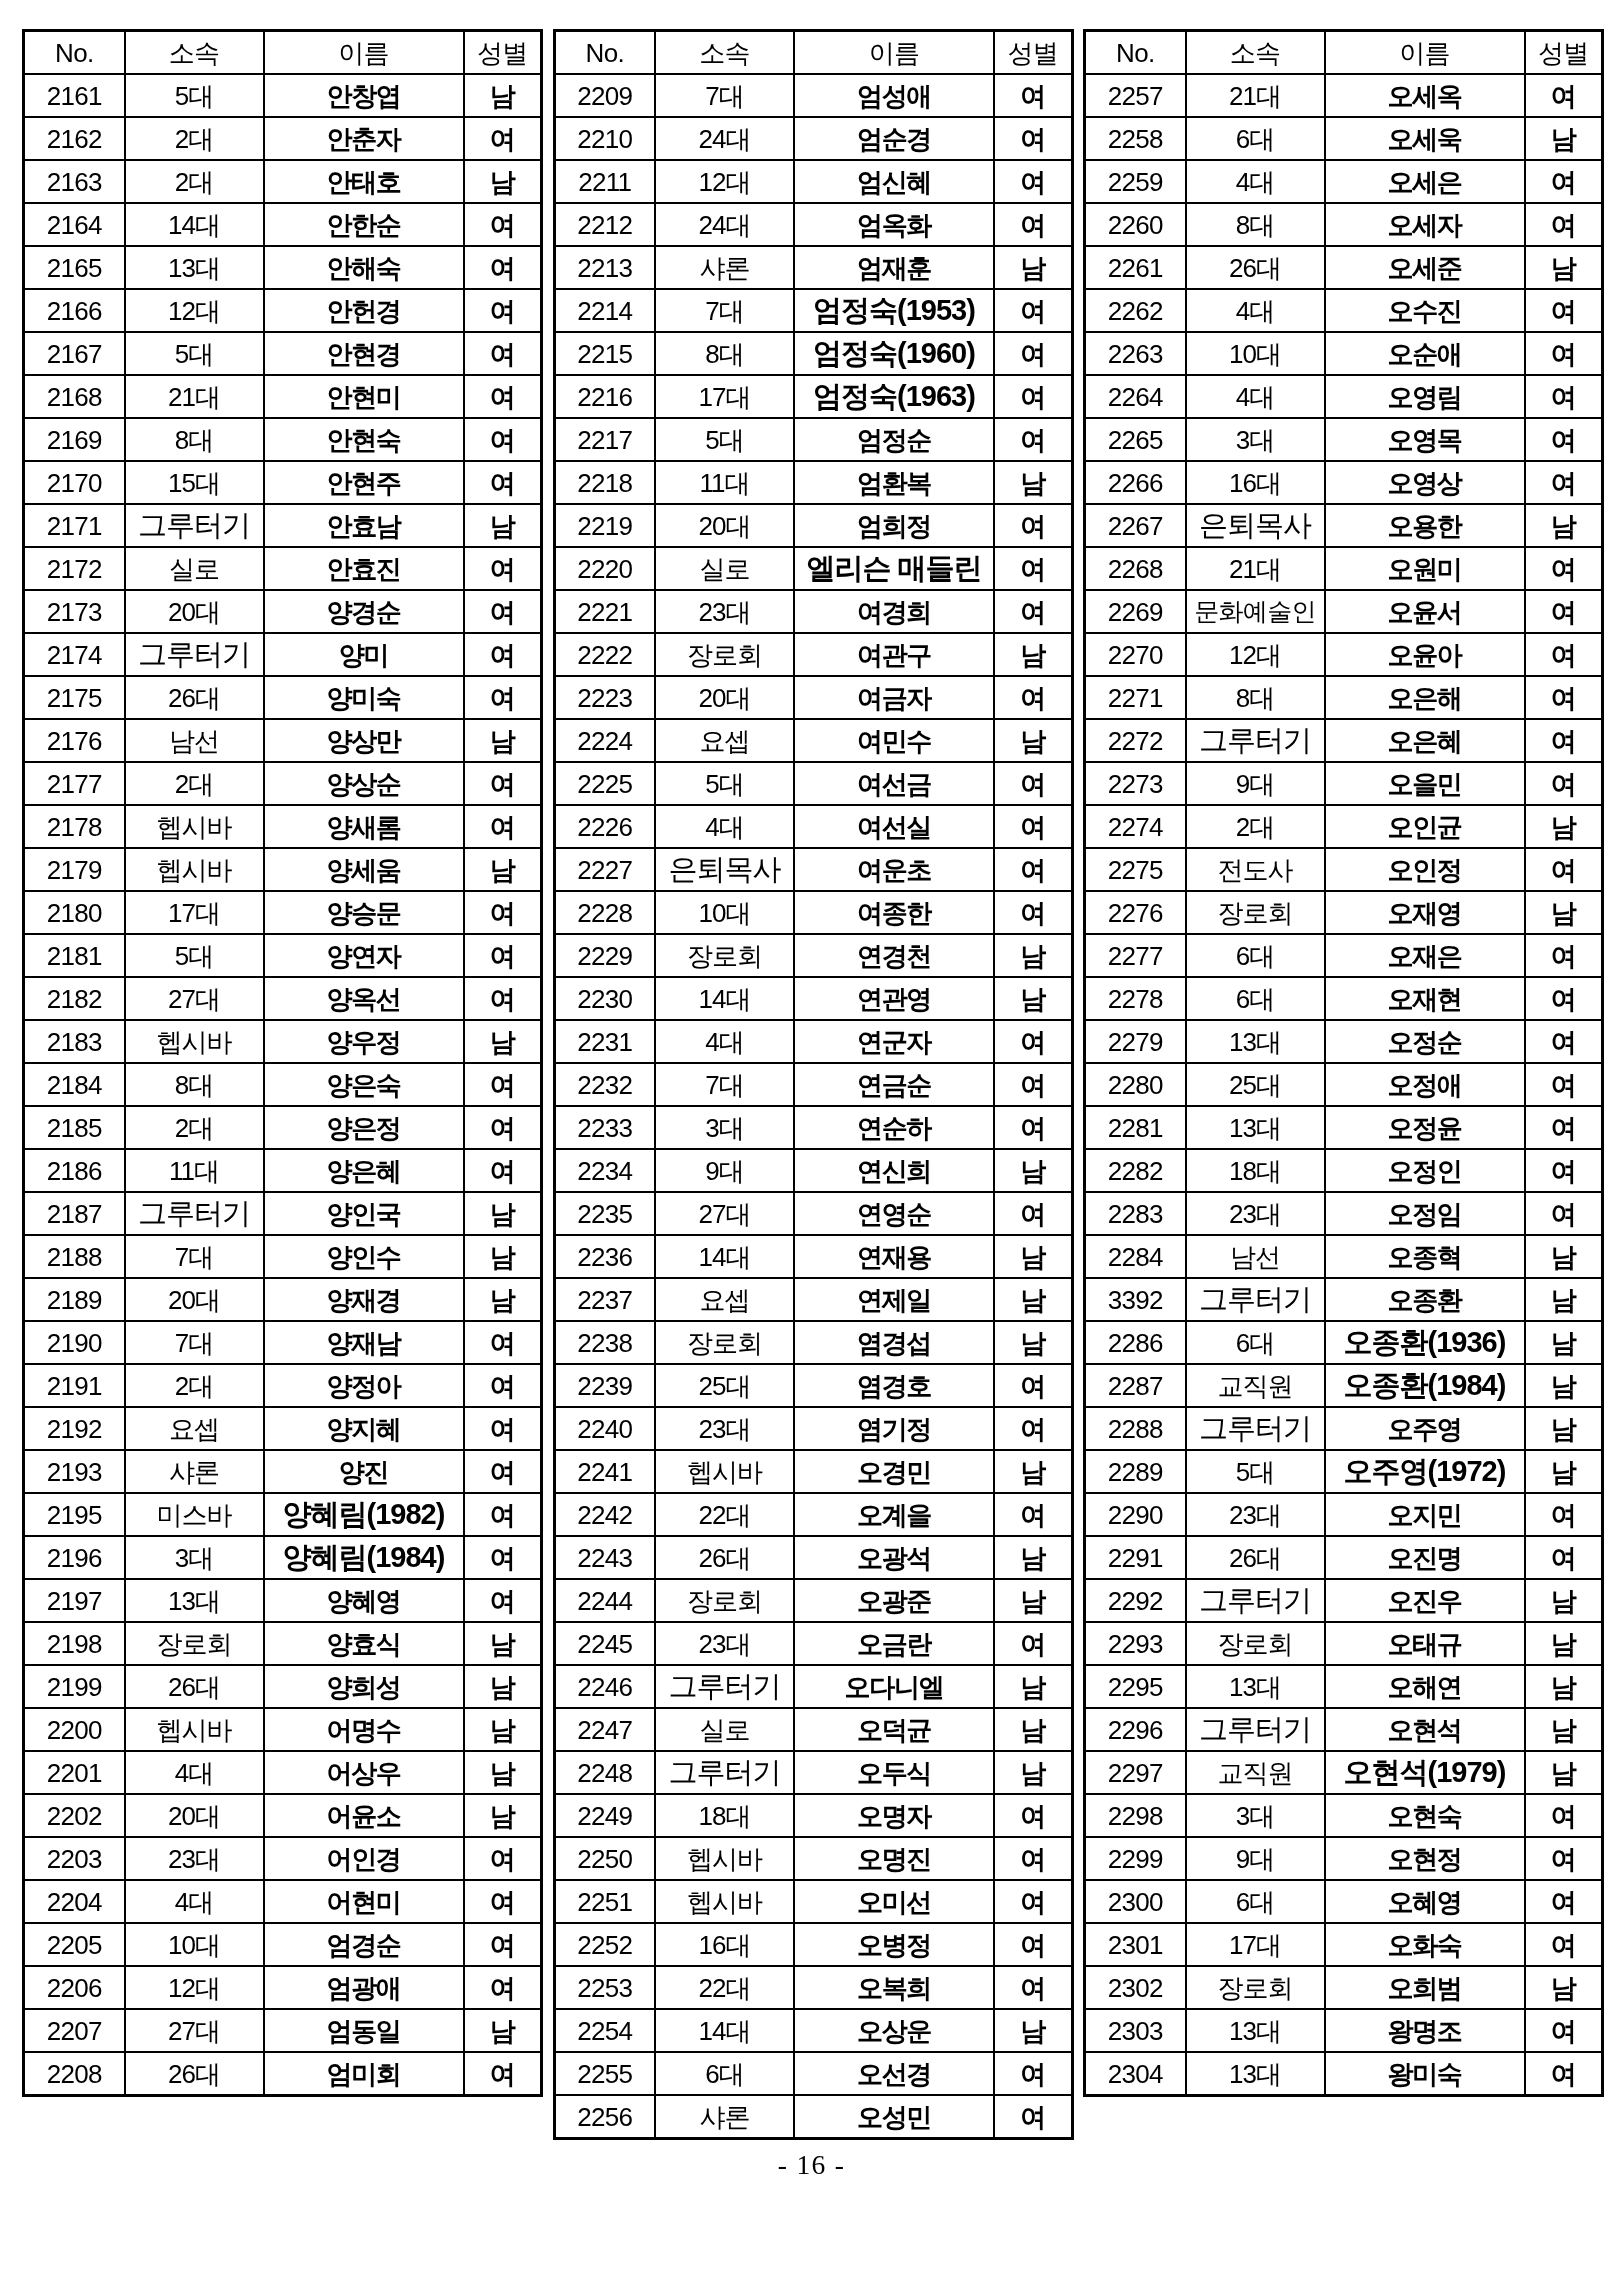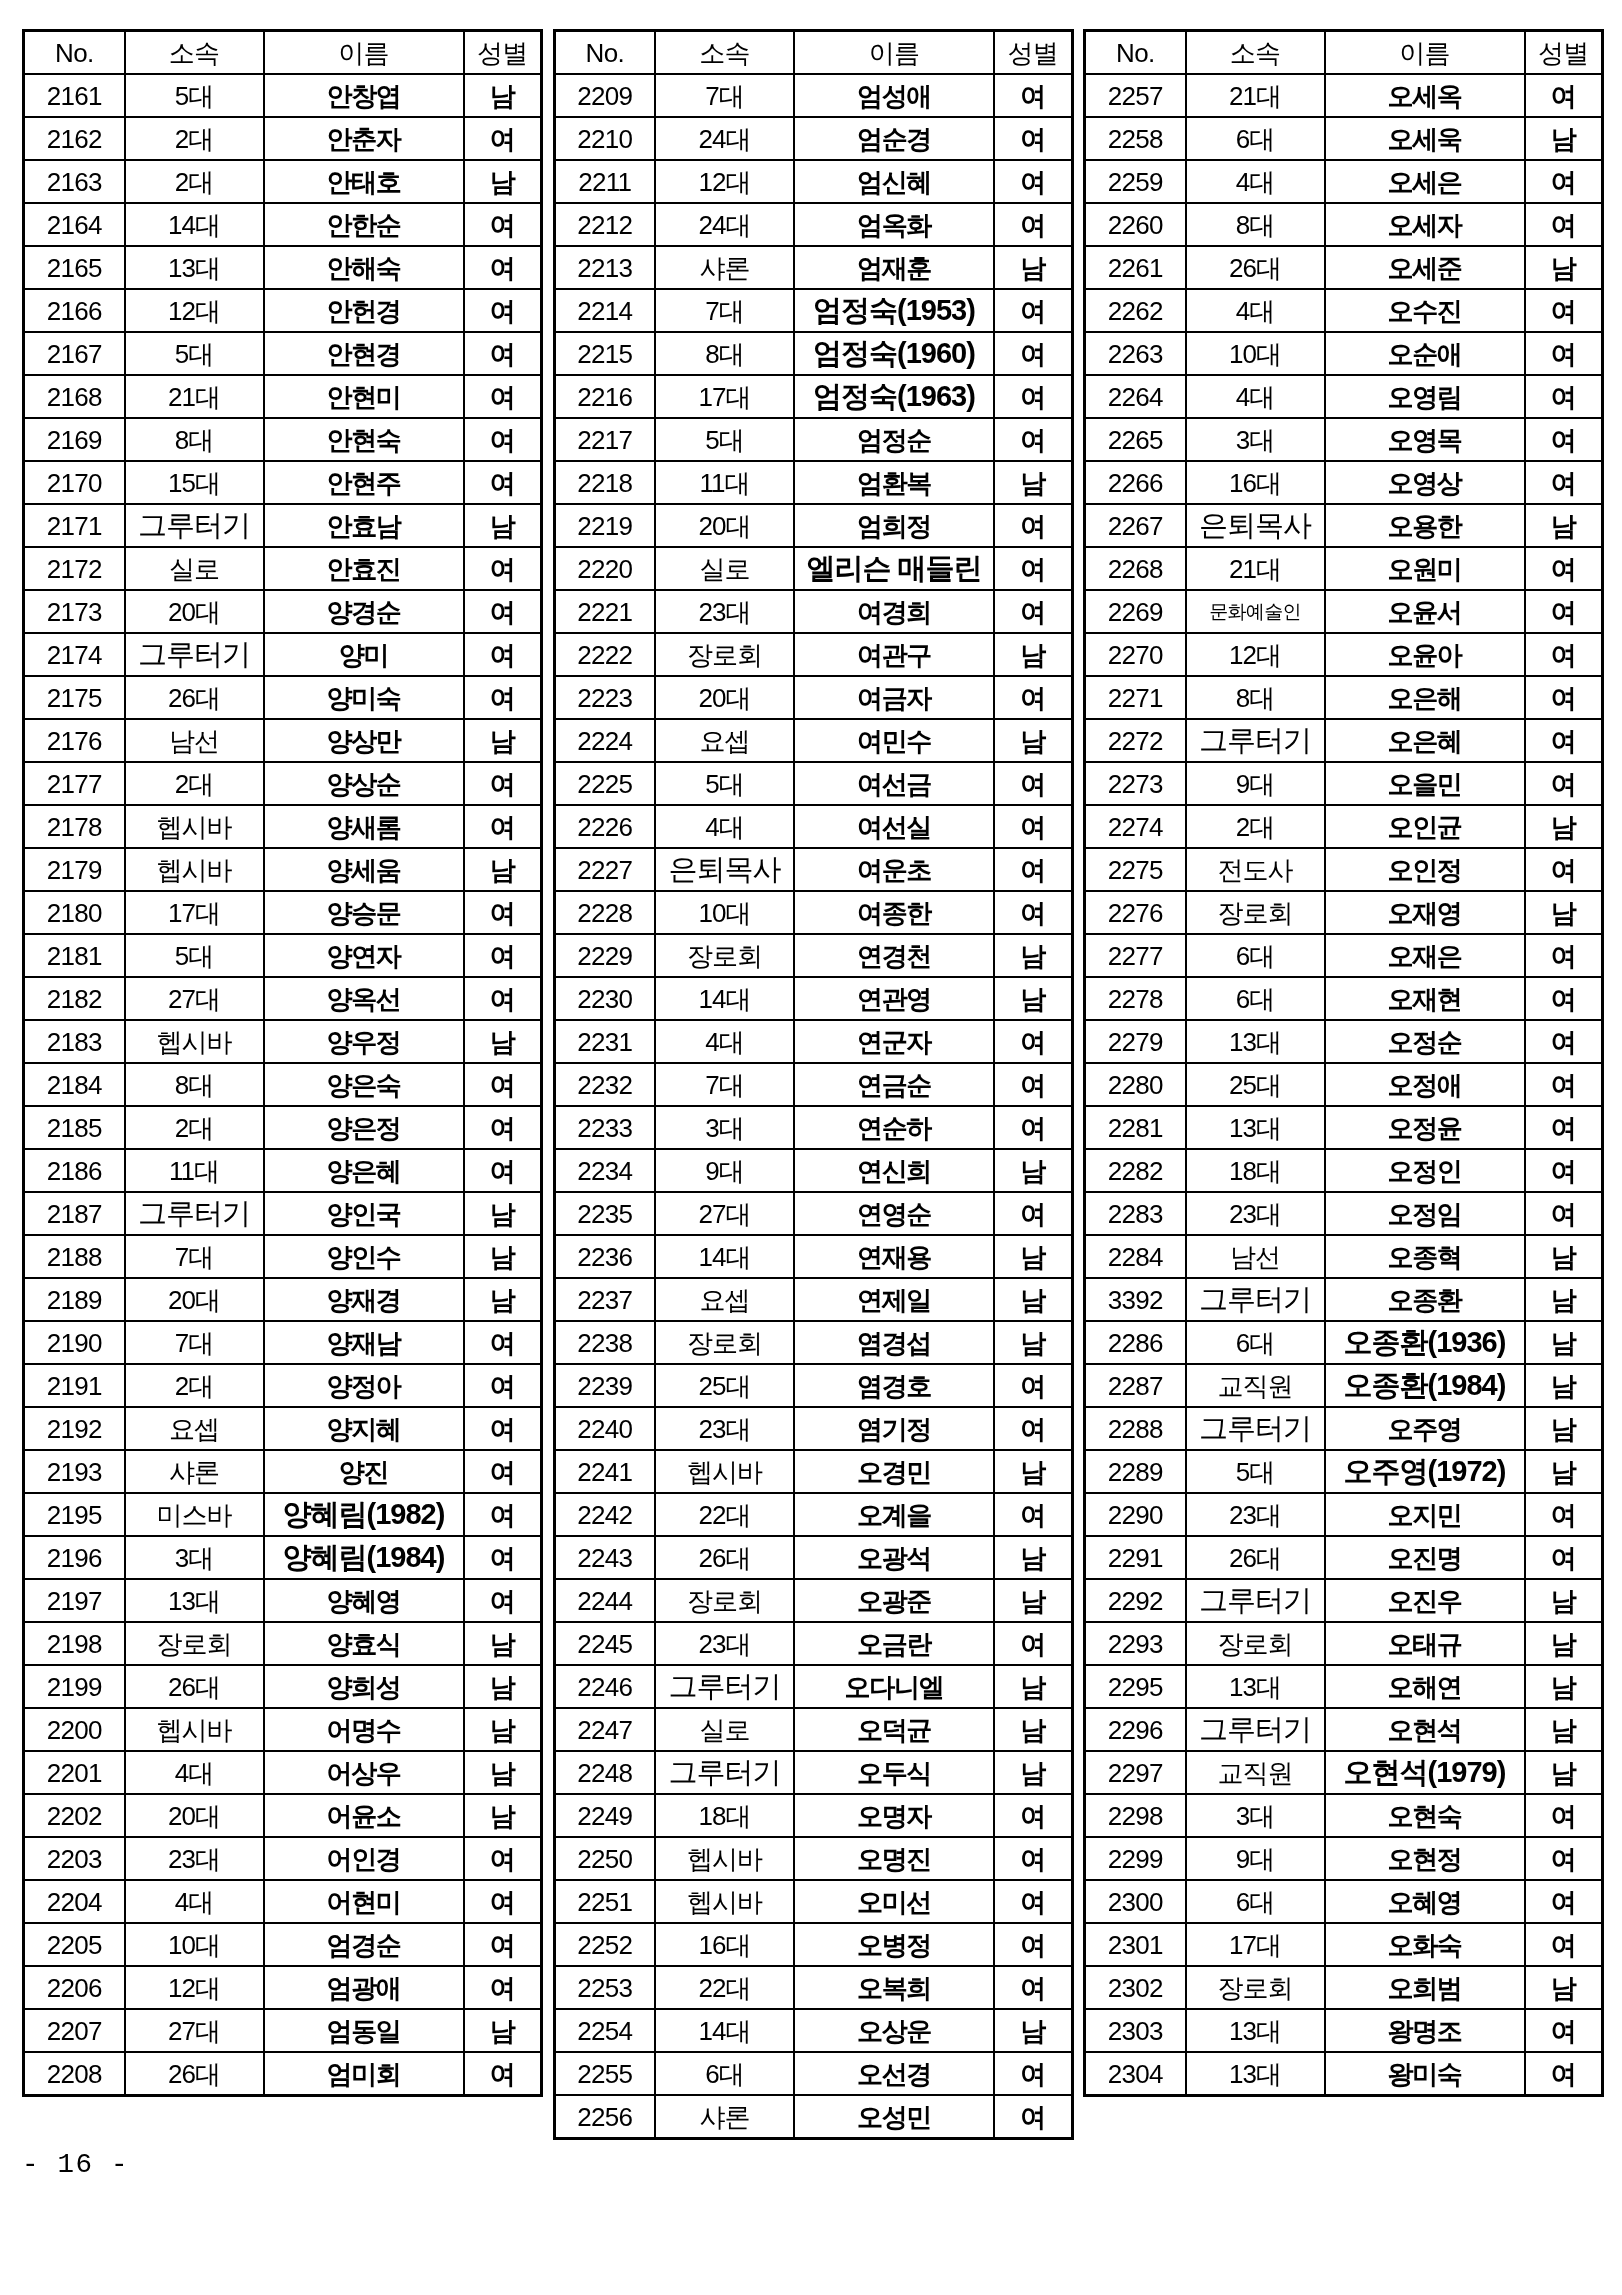--- a/index.html
+++ b/index.html
@@ -77,27 +77,28 @@
   }
   table.roster td.sex {
     font-weight: 700;
   }
   
   table.roster td.shrink {
     font-size: 29px;
     letter-spacing: -1px;
   }
   table.roster td.shrink2 {
-    font-size: 19px;
+    font-size: 25px;
     letter-spacing: -0.7px;
   }
   .footer {
     margin-top: 9.2px;
     width: 100%;
-    font-family: Liberation Mono, monospace;
+    text-align: center;
+    font-family: Liberation Serif, serif;
     font-size: 27.5px;
     letter-spacing: 1.3px;
   }
 </style>
 </head>
 <body>
 
 <div class="page">
   <div class="columns">
     <div class="col">

